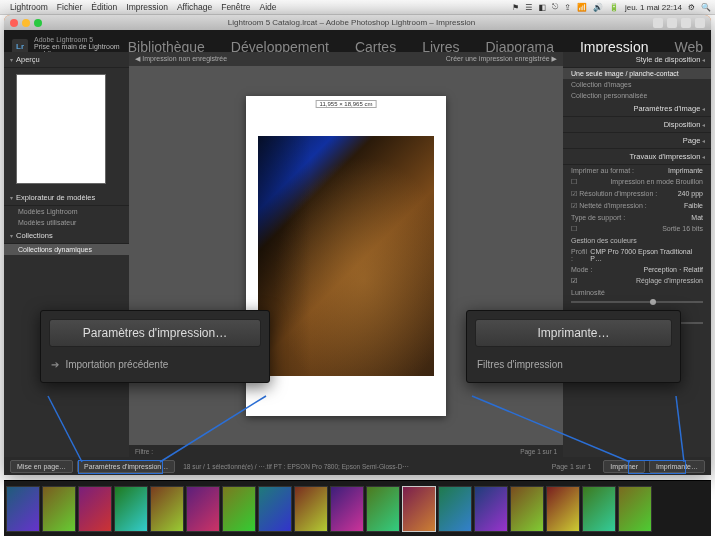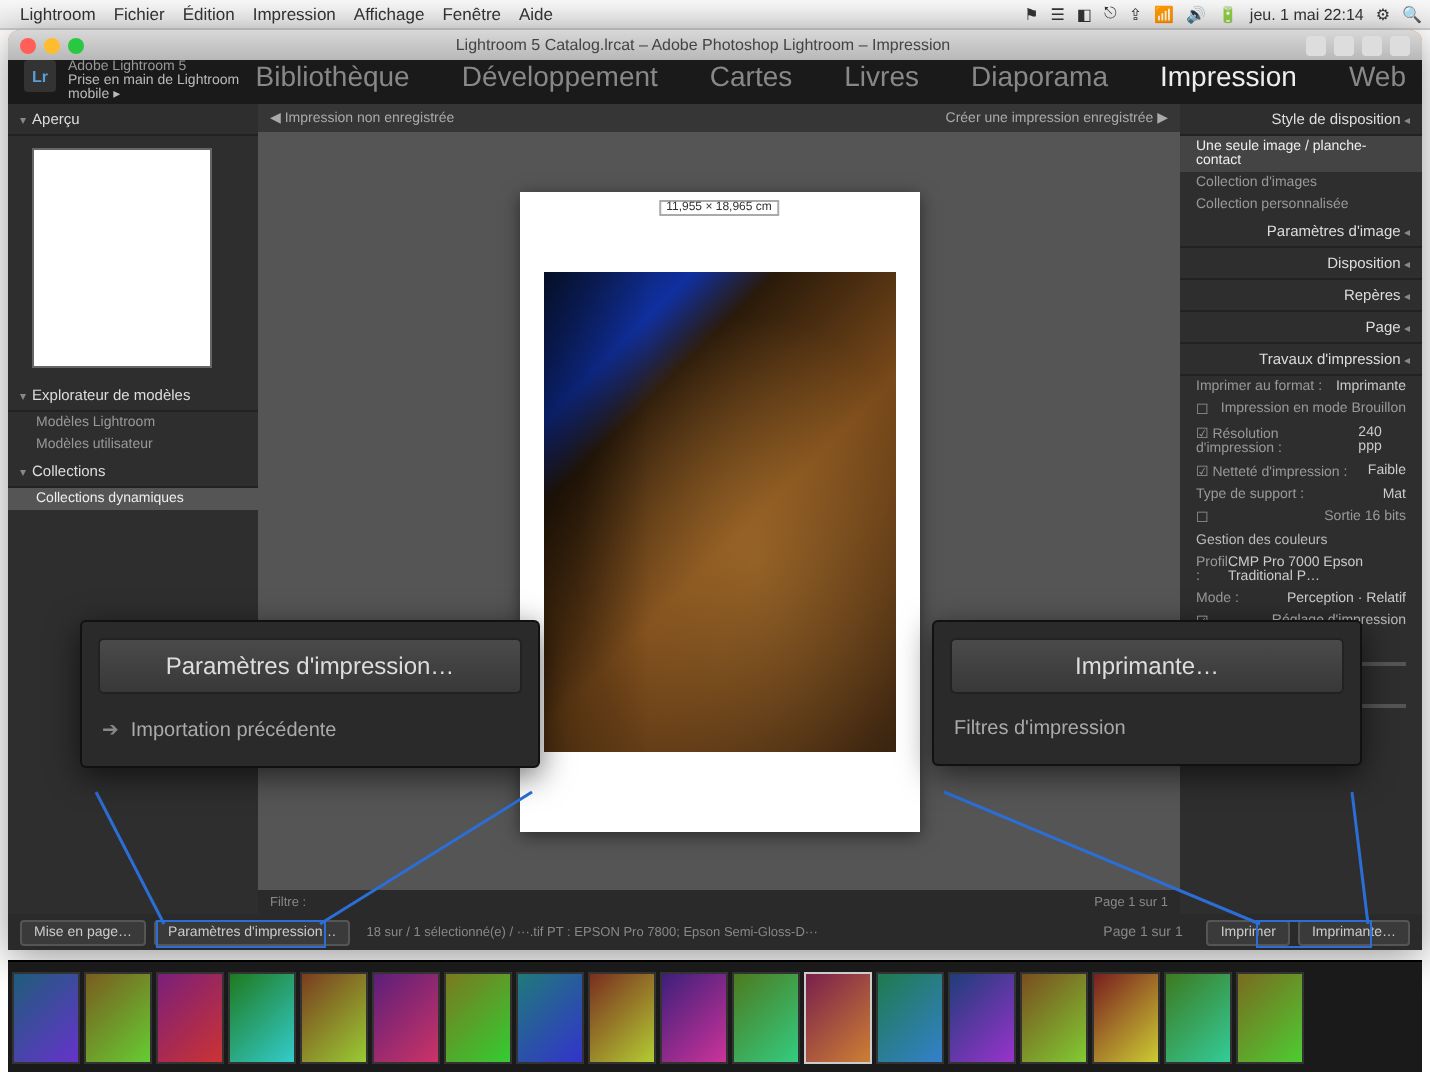--- a/index.html
+++ b/index.html
@@ -17,21 +17,21 @@
 .window { position:absolute; left:4px; top:15px; right:4px; height:460px; border-radius:6px 6px 0 0; overflow:hidden; box-shadow:0 4px 20px rgba(0,0,0,0.4); background:#f97316; }
 .titlebar { height:15px; background:linear-gradient(#d8d8d8,#b8b8b8); display:flex; align-items:center; padding:0 6px; font-size:8px; color:#444; }
 .traffic { display:flex; gap:4px; margin-right:8px; }
 .traffic span { width:8px; height:8px; border-radius:50%; display:inline-block; }
 .traffic .r { background:#ff5f57; } .traffic .y { background:#febc2e; } .traffic .g { background:#28c840; }
 .titlebar .title { flex:1; text-align:center; font-size:8px; }
 .titlebar .toolbar-icons { display:flex; gap:4px; }
 .titlebar .toolbar-icons span { width:10px; height:10px; background:#ddd; border-radius:2px; display:inline-block; }
 
 
-.lr-header { height:34px; background:#1a1a1a; display:flex; align-items:flex-start; padding:0 8px; color:#ccc; font-size:8px; border-bottom:1px solid #000; }
+.lr-header { height:34px; background:#1a1a1a; display:flex; align-items:center; padding:0 8px; color:#ccc; font-size:8px; border-bottom:1px solid #000; }
 .lr-logo { width:16px; height:16px; background:#333; border-radius:2px; margin-right:6px; display:flex; align-items:center; justify-content:center; font-size:8px; font-weight:bold; color:#5a9fd4; }
 .lr-title-block { flex:1; font-size:7px; color:#999; line-height:1; }
 .lr-title-block .sub { font-size:7px; color:#bbb; }
 .lr-modules { display:flex; gap:26px; font-size:14px; }
 .lr-modules span { color:#888; cursor:pointer; }
 .lr-modules span.active { color:#eee; }
 
 
 .lr-body { position:absolute; top:37px; left:0; right:0; bottom:18px; display:flex; background:#3a3a3a; }
 
@@ -55,21 +55,21 @@
 .photo { position:absolute; left:12px; right:12px; top:40px; bottom:40px; background:linear-gradient(135deg,#0a1840 0%,#1030a0 18%,#2a1a0a 28%,#7a4a1a 55%,#3a2410 100%); }
 .photo::after { content:""; position:absolute; inset:0; background:
   linear-gradient(to right, rgba(0,0,0,0.4), transparent 30%),
   radial-gradient(ellipse at 60% 60%, rgba(200,140,60,0.4), transparent 60%); }
 
 
 .center-bottom { height:12px; background:#2a2a2a; color:#888; font-size:6.5px; display:flex; align-items:center; padding:0 6px; }
 .center-bottom .r { margin-left:auto; }
 
 
-.right-panel { width:121px; background:#2e2e2e; color:#aaa; font-size:7px; display:flex; flex-direction:column; }
+.right-panel { width:148px; background:#2e2e2e; color:#aaa; font-size:7px; display:flex; flex-direction:column; }
 .rp-head { padding:3px 6px; color:#ddd; font-size:7.5px; text-align:right; border-bottom:1px solid #222; cursor:pointer; }
 .rp-head::after { content:" ◂"; color:#888; font-size:6px; }
 .rp-row { padding:2px 8px; display:flex; justify-content:space-between; color:#999; }
 .rp-row .v { color:#ccc; }
 .slider { height:2px; background:#555; margin:3px 8px 5px; position:relative; }
 .slider::after { content:""; position:absolute; width:6px; height:6px; background:#aaa; border-radius:50%; top:-2px; left:60%; }
 
 
 .footer { position:absolute; left:0; right:0; bottom:0; height:18px; background:#2a2a2a; display:flex; align-items:center; padding:0 6px; gap:4px; }
 .footer .btn { background:#3a3a3a; color:#ccc; font-size:7px; padding:2px 6px; border:1px solid #555; border-radius:2px; cursor:pointer; }
@@ -180,21 +180,20 @@
       </div>
     </div>
 
     <div class="right-panel">
       <div class="rp-head" style="text-align:right">Style de disposition</div>
       <div class="panel-row sel" style="padding:2px 8px;color:#eee;background:#444">Une seule image / planche-contact</div>
       <div class="panel-row" style="padding:2px 8px">Collection d'images</div>
       <div class="panel-row" style="padding:2px 8px">Collection personnalisée</div>
       <div class="rp-head">Paramètres d'image</div>
       <div class="rp-head">Disposition</div>
-      <div class="rp-head">Repères</div>
       <div class="rp-head">Page</div>
       <div class="rp-head">Travaux d'impression</div>
       <div class="rp-row">
           <span>Imprimer au format :</span>
           <span class="v">Imprimante</span>
         </div>
       <div class="rp-row">
           <span>☐</span>
           <span>Impression en mode Brouillon</span>
         </div>

